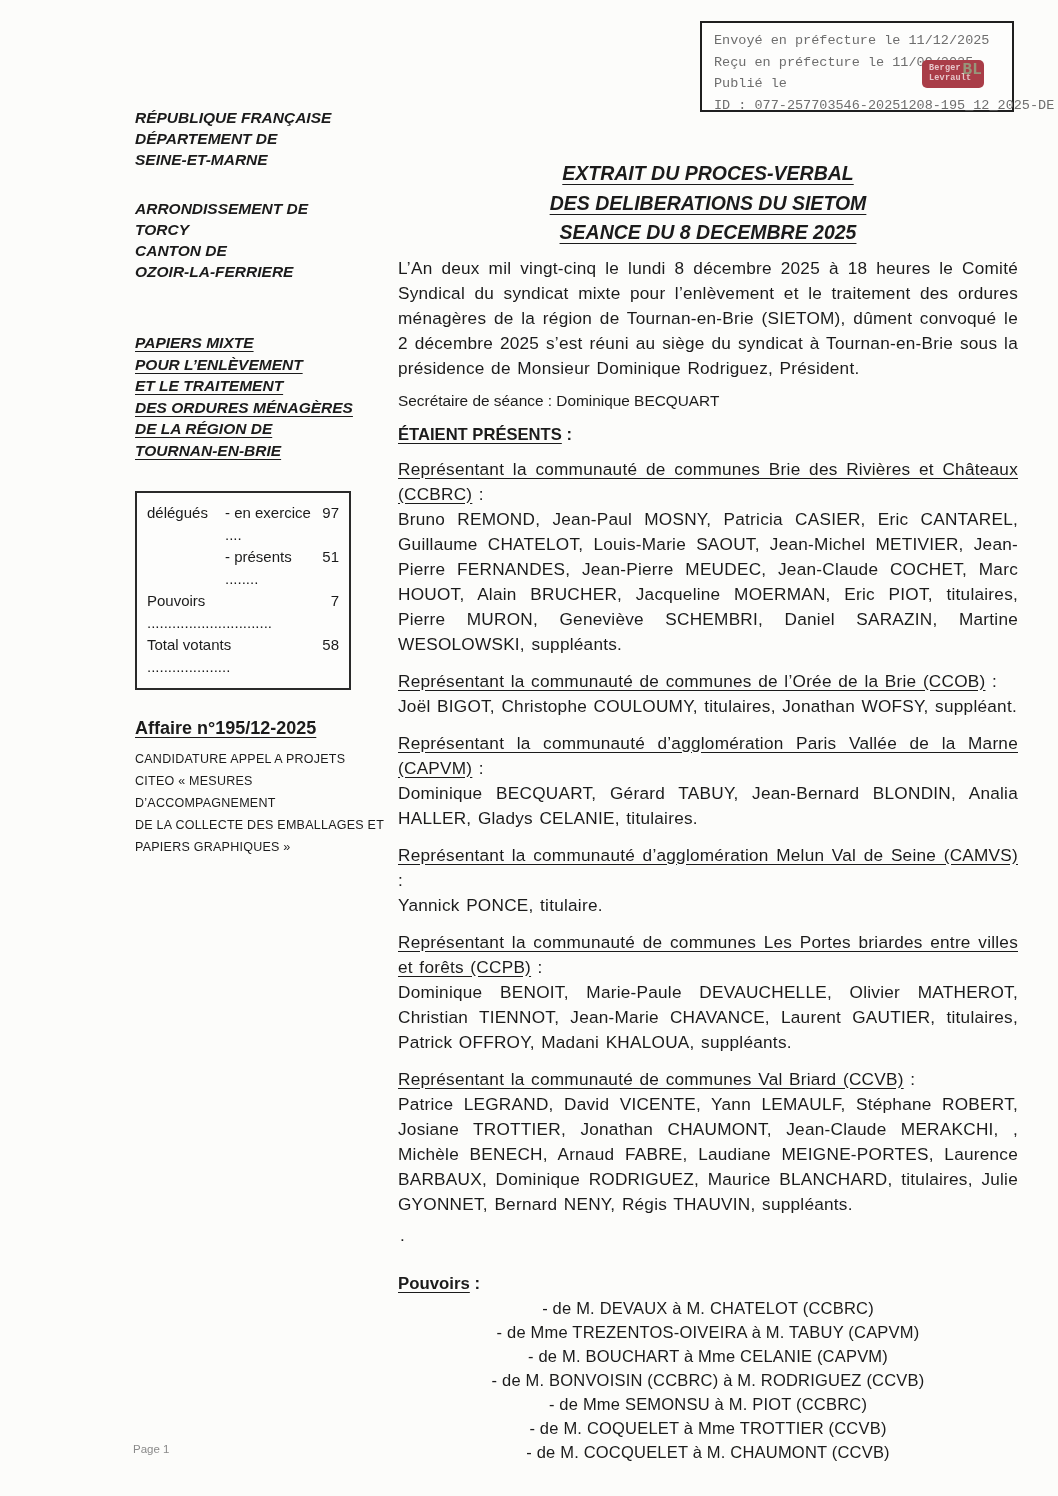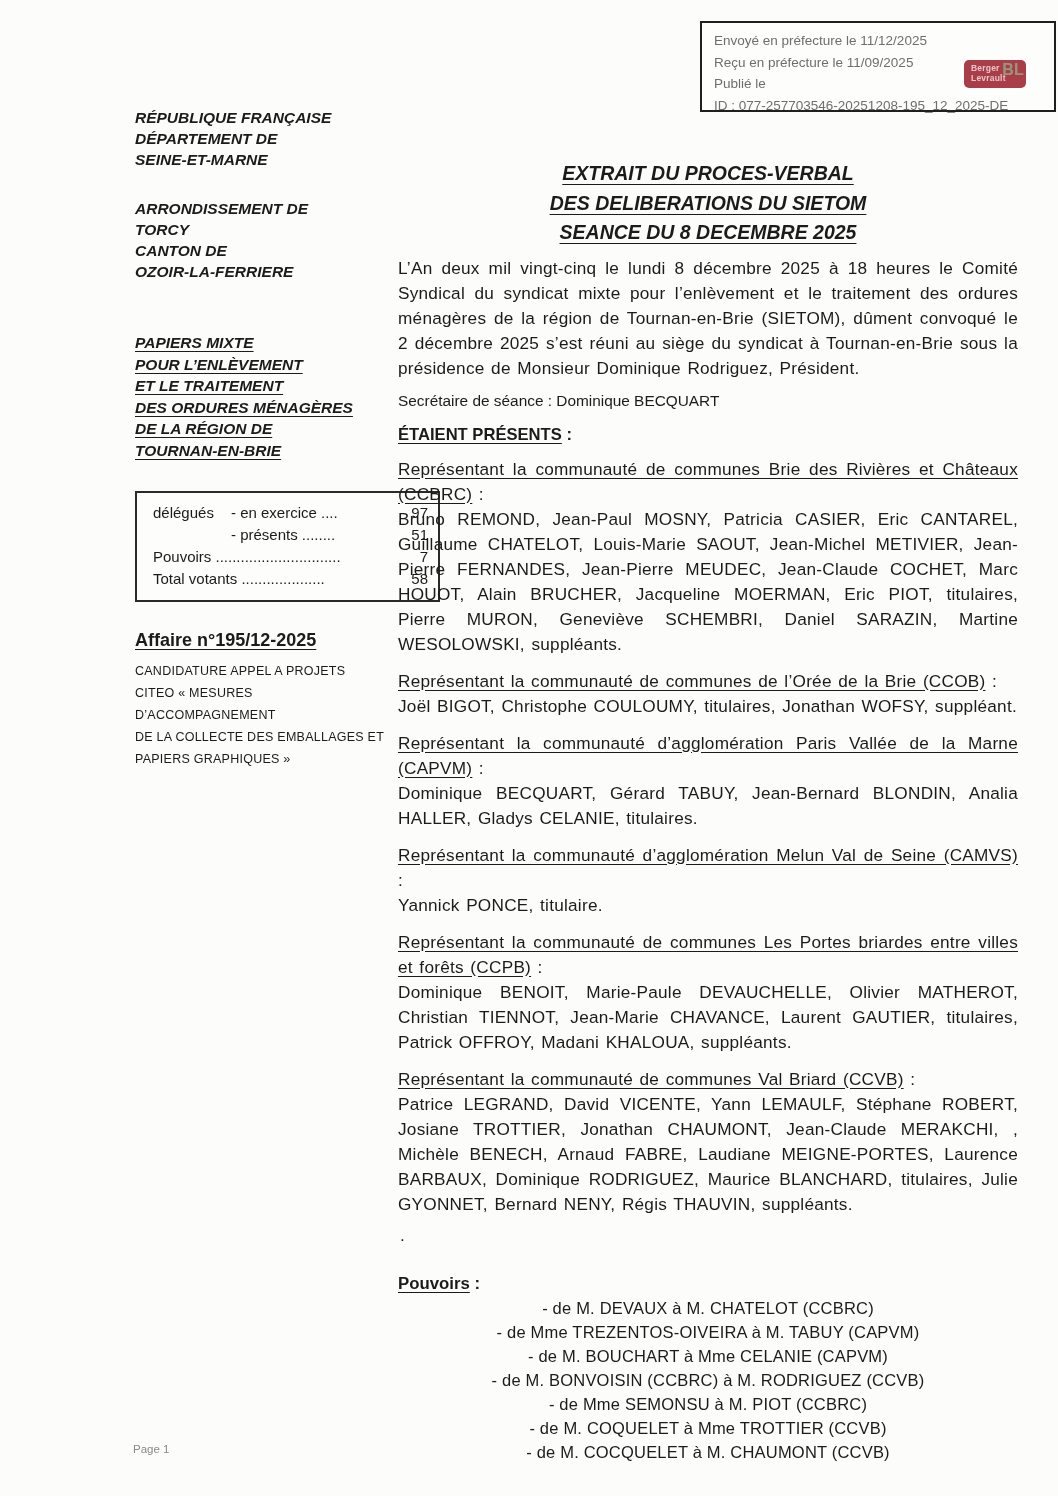--- a/index.html
+++ b/index.html
@@ -3,44 +3,44 @@
 <meta charset="utf-8">
 <style>
   html,body{margin:0;padding:0;background:#e8e8e8;}
   .page{
     position:relative;width:1058px;height:1496px;margin:0 auto;
     background:#fcfcfa;color:#1b1b1b;overflow:hidden;
     font-family:"Liberation Sans","DejaVu Sans",sans-serif;
   }
   
   .stamp{
-    position:absolute;left:700px;top:21px;width:356px;height:91px;
+    position:absolute;left:700px;top:21px;width:314px;height:91px;
     border:2px solid #1f1f1f;background:#fdfdfc;box-sizing:border-box;
-    padding:7px 0 6px 12px;color:#6e6e6e;font-size:13.5px;
+    padding:7px 0 6px 12px;color:#6e6e6e;font-size:13.5px;font-family:Liberation Mono, monospace;
   }
   .stamp-line{line-height:21.5px;white-space:nowrap;}
   .bl-logo{
     position:absolute;right:28px;top:37px;width:62px;height:28px;
     background:#a93d48;border-radius:5px;box-sizing:border-box;
     padding:4px 0 0 7px;color:#e7c6ca;font-size:8.5px;font-weight:bold;
     line-height:9.5px;letter-spacing:.2px;
   }
   .bl-badge{
     position:absolute;right:2px;top:2px;font-size:16px;font-weight:bold;
     color:#86efac;opacity:.5;line-height:16px;
   }
   
   .left-col{position:absolute;left:135px;top:107px;width:256px;}
   .lh{font-weight:bold;font-style:italic;font-size:15.5px;line-height:21px;}
   .block-arrondissement{margin-top:28px;}
   .block-syndicat{margin-top:50px;}
   .block-syndicat .lh{text-decoration:underline;text-underline-offset:3px;line-height:21.5px;}
   .stats-box{
-    margin-top:30px;border:2px solid #2a2a2a;width:305px;box-sizing:border-box;
-    padding:9px 10px 10px 16px;font-size:15px;line-height:22px;background:#fdfdfc;
+    margin-top:30px;border:2px solid #2a2a2a;width:216px;box-sizing:border-box;
+    padding:9px 10px 10px 10px;font-size:15px;line-height:22px;background:#fdfdfc;
   }
   .sb-row{display:flex;}
   .sb-c1{width:78px;flex:0 0 auto;}
   .sb-mid{flex:1 1 auto;}
   .sb-lab{flex:1 1 auto;}
   .sb-val{flex:0 0 auto;text-align:right;min-width:22px;}
   .affaire{margin-top:28px;}
   .affaire-title{font-size:18px;font-weight:bold;text-decoration:underline;text-underline-offset:3px;margin:0 0 9px 0;}
   .affaire-line{font-size:12.5px;line-height:22px;letter-spacing:.25px;}
   

